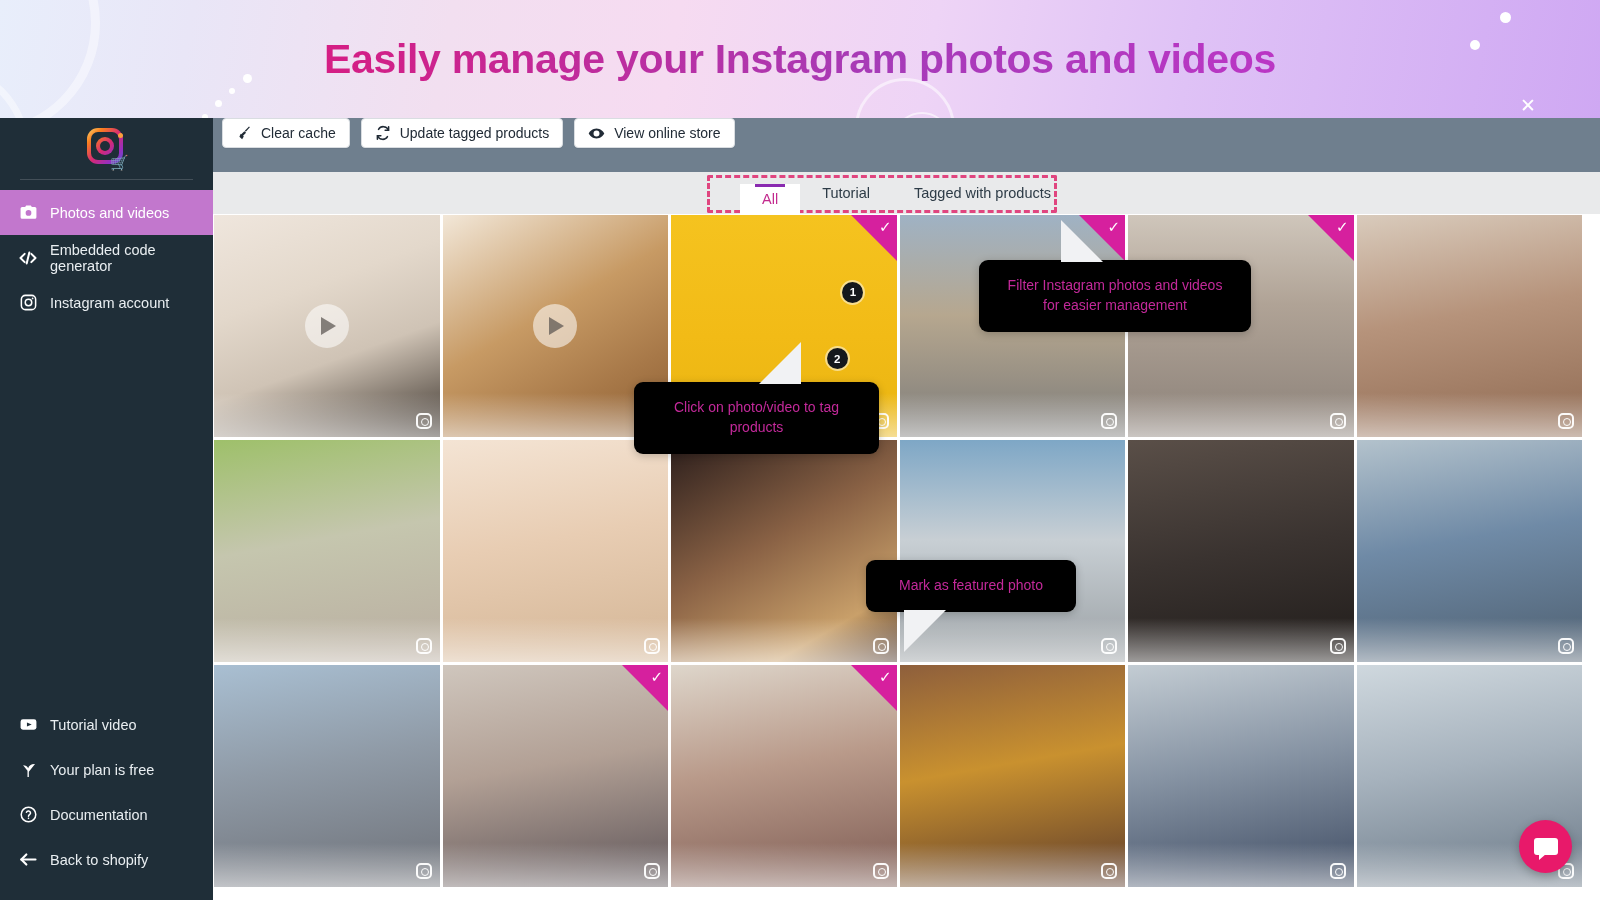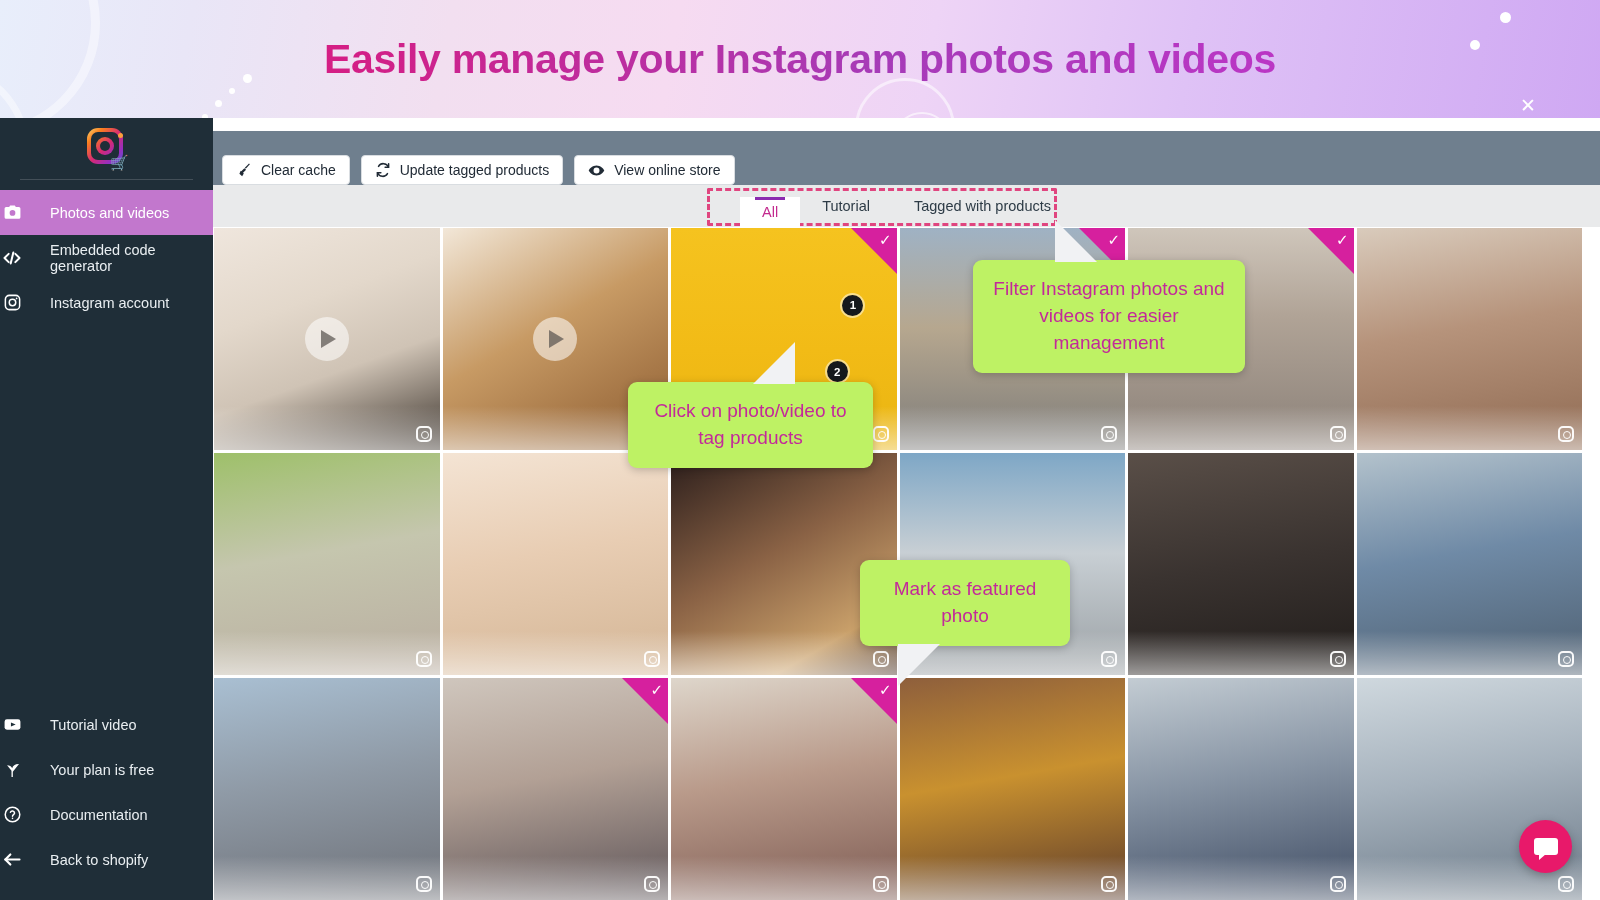--- a/index.html
+++ b/index.html
@@ -73,34 +73,34 @@
   .ig-logo .dotx {
     position: absolute; right: 7px; top: 7px; width: 5px; height: 5px;
     border-radius: 50%; background: #f9a03c;
   }
   .ig-logo .cart {
     position: absolute; right: 0px; bottom: 2px;
     font-size: 15px; color: #d62976; line-height: 1;
   }
   .nav-top { margin-top: 10px; }
   .nav-item {
-    display: flex; align-items: center; gap: 28px;
-    height: 45px; padding-left: 2px; cursor: pointer;
+    display: flex; align-items: center; gap: 12px;
+    height: 45px; padding-left: 18px; cursor: pointer;
     font-size: 14.5px; color: #e9eef1;
   }
   .nav-item .ni { width: 20px; height: 20px; display:flex; align-items:center; justify-content:center; flex: 0 0 20px; }
   .nav-item.active { background: #c277cd; color: #fff; }
   .nav-bottom { position: absolute; left: 0; bottom: 18px; width: 100%; }
   .nav-bottom .nav-item { height: 45px; }
 
   
   .content { position: absolute; left: 213px; top: 118px; width: 1387px; height: 782px; background:#fff; }
   .toolbar {
     height: 54px; background: #6f7f8e;
-    display: flex; align-items: flex-end; padding: 0 10px 0 9px; margin-top: 13px;
+    display: flex; align-items: flex-start; padding: 0 10px 0 9px;
   }
   .btn {
     display: inline-flex; align-items: center; gap: 9px;
     background: #fff; border: 1px solid #d9dde1; border-radius: 4px;
     height: 30px; padding: 0 13px; cursor: pointer;
     font-size: 14px; color: #212b36; white-space: nowrap;
     box-shadow: 0 1px 0 rgba(22,29,37,0.05);
   }
   .btn + .btn { margin-left: 11px; }
   .toolbar-right { margin-left: auto; }
@@ -173,25 +173,26 @@
   .tag-dot {
     position: absolute; width: 21px; height: 21px; border-radius: 50%;
     background: #15181c; color: #fff; font-size: 11.5px; font-weight: bold;
     display: flex; align-items: center; justify-content: center;
     box-shadow: 0 0 0 2px rgba(255,255,255,0.5);
   }
 
   
   .callout {
     position: absolute; z-index: 40;
-    background: #bef264; border-radius: 9px;
+    background: #000000; border-radius: 9px;
     box-shadow: 0 2px 9px rgba(0,0,0,0.22);
     color: #c3299a; text-align: center;
-    font-size: 19px; line-height: 1.42;
+    font-size: 14px; line-height: 1.42;
     padding: 16px 20px;
+    margin-left: 6px;
   }
   .callout .tail {
     position: absolute; width: 0; height: 0;
   }
   .co-filter { left: 973px; top: 260px; width: 272px; }
   .co-filter .tail {
     left: 82px; top: -40px;
     border-bottom: 42px solid #f1f2f4;
     border-right: 42px solid transparent;
   }

